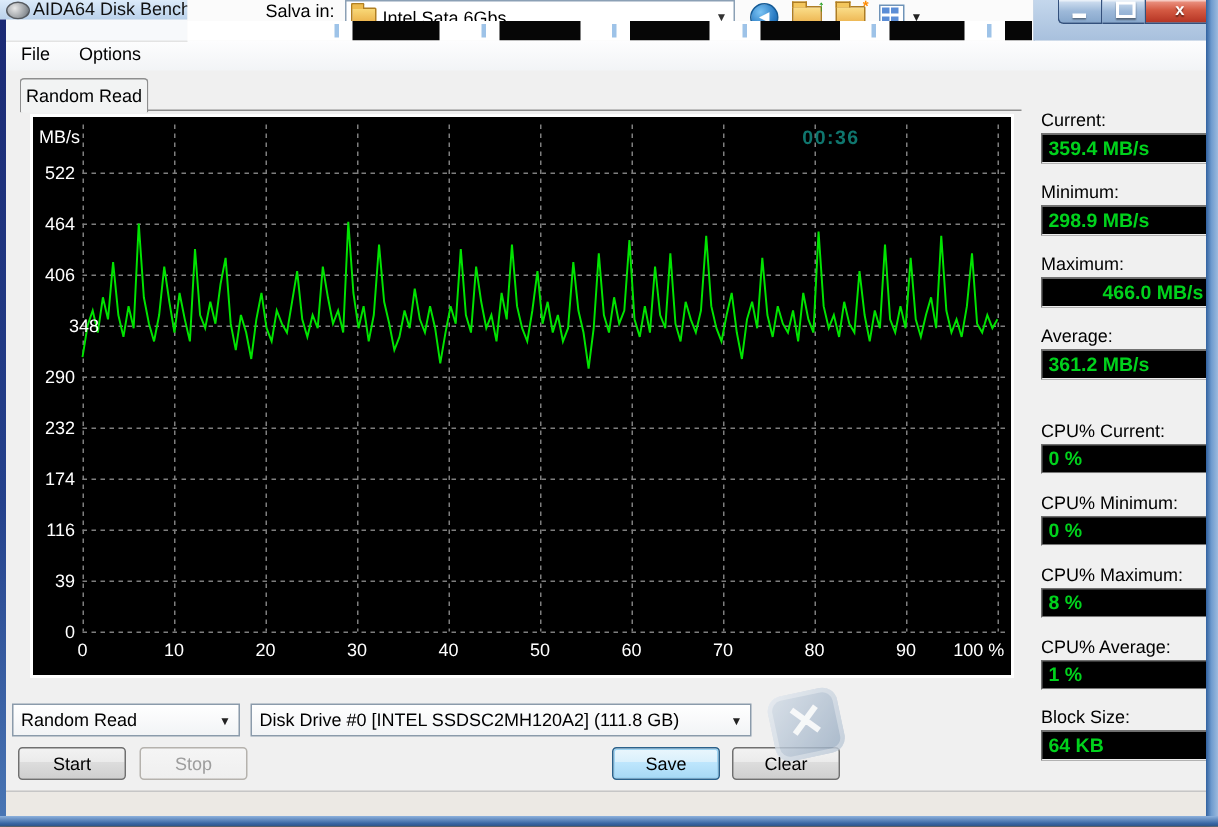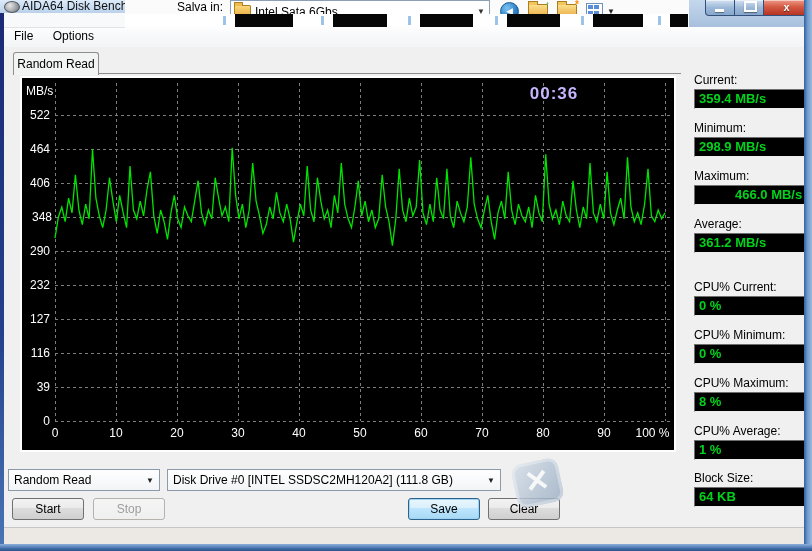--- a/index.html
+++ b/index.html
@@ -88,21 +88,21 @@
   .tabline{position:absolute;left:97px;top:73px;width:584px;height:1px;background:#8e8e8e;}
 
   .chart{position:absolute;left:20px;top:76px;width:656px;height:376px;background:#000;
     border:2px solid #fff;box-sizing:border-box;}
   .chart-inner{position:absolute;left:0;top:0;width:652px;height:372px;}
   .chart svg{position:absolute;left:0;top:0;}
   .ylab{position:absolute;width:26px;text-align:right;color:#fff;font-size:12px;}
   .yunit{position:absolute;left:4px;top:6px;color:#fff;font-size:12px;}
   .xlab{position:absolute;color:#fff;font-size:12px;text-align:center;width:30px;}
   .timer{position:absolute;left:492px;top:6px;width:80px;text-align:center;
-    color:#c4b5fd;font-size:17px;font-weight:bold;letter-spacing:1px;}
+    color:#0f766e;font-size:13px;font-weight:bold;letter-spacing:1px;}
 
   
   .stats{position:absolute;left:694px;top:0;width:107px;height:551px;}
   .stat-label{position:absolute;left:0;font-size:12px;color:#000;white-space:nowrap;}
   .stat-value{position:absolute;left:0;width:105px;height:18px;background:#000;
     border:1px solid;border-color:#6e6e6e #ececec #ececec #6e6e6e;
     color:#00d21c;font-weight:bold;font-size:13px;line-height:18px;padding-left:4px;
     font-family:"Liberation Sans",sans-serif;}
 
   
@@ -225,24 +225,24 @@
           <line x1="521.5" y1="5" x2="521.5" y2="343" stroke="#7e7e7e" stroke-width="1" stroke-dasharray="3 3"></line>
           <line x1="582.5" y1="5" x2="582.5" y2="343" stroke="#7e7e7e" stroke-width="1" stroke-dasharray="3 3"></line>
           <line x1="643.5" y1="5" x2="643.5" y2="343" stroke="#7e7e7e" stroke-width="1" stroke-dasharray="3 3"></line>
           <polyline points="33.0,160.1 36.4,139.0 39.8,129.0 43.2,143.7 46.6,120.2 50.0,134.9 53.4,96.8 56.9,132.0 60.3,146.6 63.7,126.1 67.1,140.8 70.5,71.0 73.9,120.2 77.3,137.8 80.7,149.6 84.1,132.0 87.5,99.7 90.9,123.2 94.3,143.7 97.7,117.3 101.2,134.9 104.6,149.6 108.0,88.0 111.4,132.0 114.8,140.8 118.2,123.2 121.6,137.8 125.0,111.5 128.4,93.9 131.8,137.8 135.2,155.4 138.6,132.0 142.1,143.7 145.5,161.3 148.9,134.9 152.3,117.3 155.7,140.8 159.1,149.6 162.5,129.0 165.9,137.8 169.3,143.7 172.7,123.2 176.1,102.7 179.5,134.9 182.9,146.6 186.4,132.0 189.8,140.8 193.2,99.7 196.6,120.2 200.0,137.8 203.4,129.0 206.8,143.7 210.2,69.8 213.6,117.3 217.0,140.8 220.4,126.1 223.8,149.6 227.2,132.0 230.7,85.1 234.1,123.2 237.5,137.8 240.9,155.4 244.3,146.6 247.7,129.0 251.1,140.8 254.5,114.4 257.9,134.9 261.3,143.7 264.7,126.1 268.1,140.8 271.5,164.2 275.0,143.7 278.4,126.1 281.8,137.8 285.2,88.0 288.6,132.0 292.0,143.7 295.4,99.7 298.8,123.2 302.2,140.8 305.6,132.0 309.0,149.6 312.4,117.3 315.8,134.9 319.3,85.1 322.7,126.1 326.1,140.8 329.5,149.6 332.9,129.0 336.3,102.7 339.7,137.8 343.1,123.2 346.5,143.7 349.9,132.0 353.3,149.6 356.7,140.8 360.2,96.8 363.6,129.0 367.0,143.7 370.4,167.7 373.8,140.8 377.2,90.9 380.6,132.0 384.0,143.7 387.4,120.2 390.8,137.8 394.2,129.0 397.6,82.1 401.0,134.9 404.5,146.6 407.9,126.1 411.3,143.7 414.7,99.7 418.1,132.0 421.5,140.8 424.9,90.9 428.3,137.8 431.7,149.6 435.1,123.2 438.5,134.9 441.9,143.7 445.3,129.0 448.8,79.2 452.2,126.1 455.6,140.8 459.0,149.6 462.4,132.0 465.8,117.3 469.2,143.7 472.6,161.3 476.0,134.9 479.4,123.2 482.8,140.8 486.2,93.9 489.6,132.0 493.1,146.6 496.5,126.1 499.9,137.8 503.3,143.7 506.7,129.0 510.1,149.6 513.5,117.3 516.9,134.9 520.3,143.7 523.7,76.3 527.1,126.1 530.5,140.8 533.9,132.0 537.4,146.6 540.8,123.2 544.2,137.8 547.6,143.7 551.0,102.7 554.4,132.0 557.8,149.6 561.2,129.0 564.6,140.8 568.0,85.1 571.4,134.9 574.8,143.7 578.3,126.1 581.7,140.8 585.1,93.9 588.5,134.9 591.9,146.6 595.3,132.0 598.7,120.2 602.1,140.8 605.5,79.2 608.9,129.0 612.3,143.7 615.7,134.9 619.1,146.6 622.6,126.1 626.0,90.9 629.4,137.8 632.8,143.7 636.2,132.0 639.6,140.8 643.0,134.9" fill="none" stroke="#00e400" stroke-width="1.3"></polyline>
         </svg>
       <div class="yunit">MB/s</div>
       <div class="timer">00:36</div>
     <div class="ylab" style="left: 2px; top: 29.5px;">522</div>
         <div class="ylab" style="left: 2px; top: 63.5px;">464</div>
         <div class="ylab" style="left: 2px; top: 97.5px;">406</div>
-        <div class="ylab" style="left: 4px; top: 131.5px; text-align: right;">348</div>
+        <div class="ylab" style="left: 18px; top: 131.5px; text-align: right;">348</div>
         <div class="ylab" style="left: 2px; top: 165.5px;">290</div>
         <div class="ylab" style="left: 2px; top: 199.5px;">232</div>
-        <div class="ylab" style="left: 2px; top: 233.5px;">127</div>
+        <div class="ylab" style="left: 2px; top: 233.5px;">174</div>
         <div class="ylab" style="left: 2px; top: 267.5px;">116</div>
         <div class="ylab" style="left: 2px; top: 301.5px;">39</div>
         <div class="ylab" style="left: 2px; top: 335.5px;">0</div>
         <div class="xlab" style="left: 18px; top: 348px;">0</div>
         <div class="xlab" style="left: 79px; top: 348px;">10</div>
         <div class="xlab" style="left: 140px; top: 348px;">20</div>
         <div class="xlab" style="left: 201px; top: 348px;">30</div>
         <div class="xlab" style="left: 262px; top: 348px;">40</div>
         <div class="xlab" style="left: 323px; top: 348px;">50</div>
         <div class="xlab" style="left: 384px; top: 348px;">60</div>

